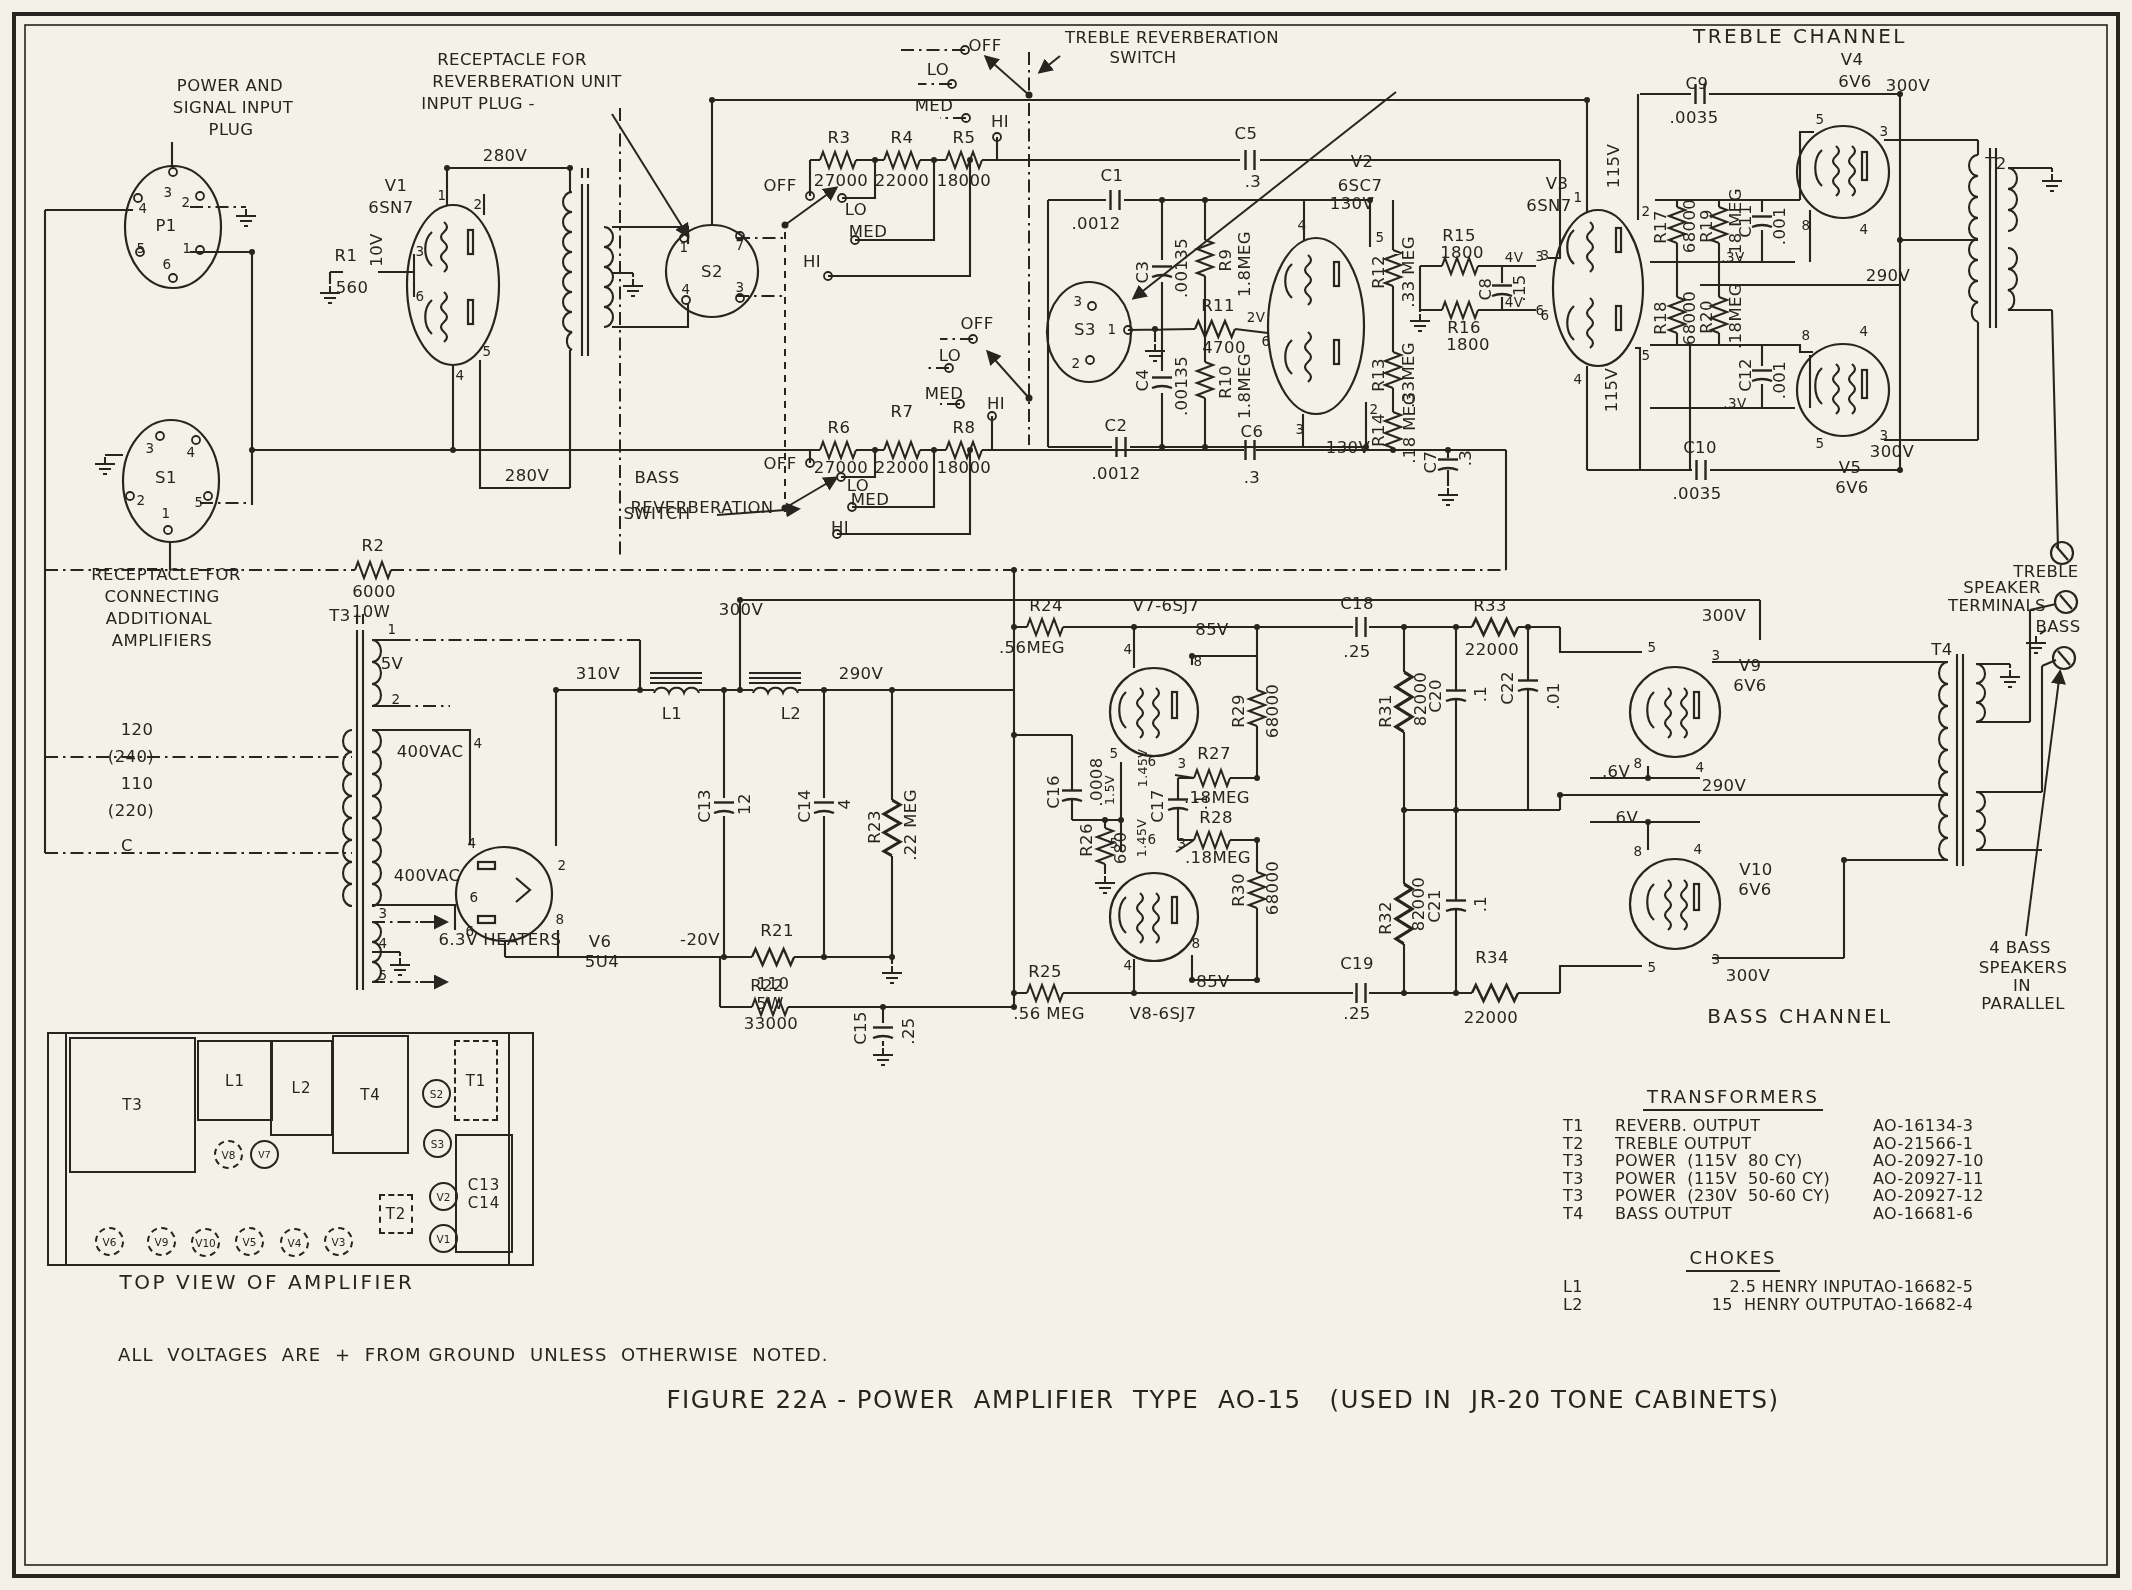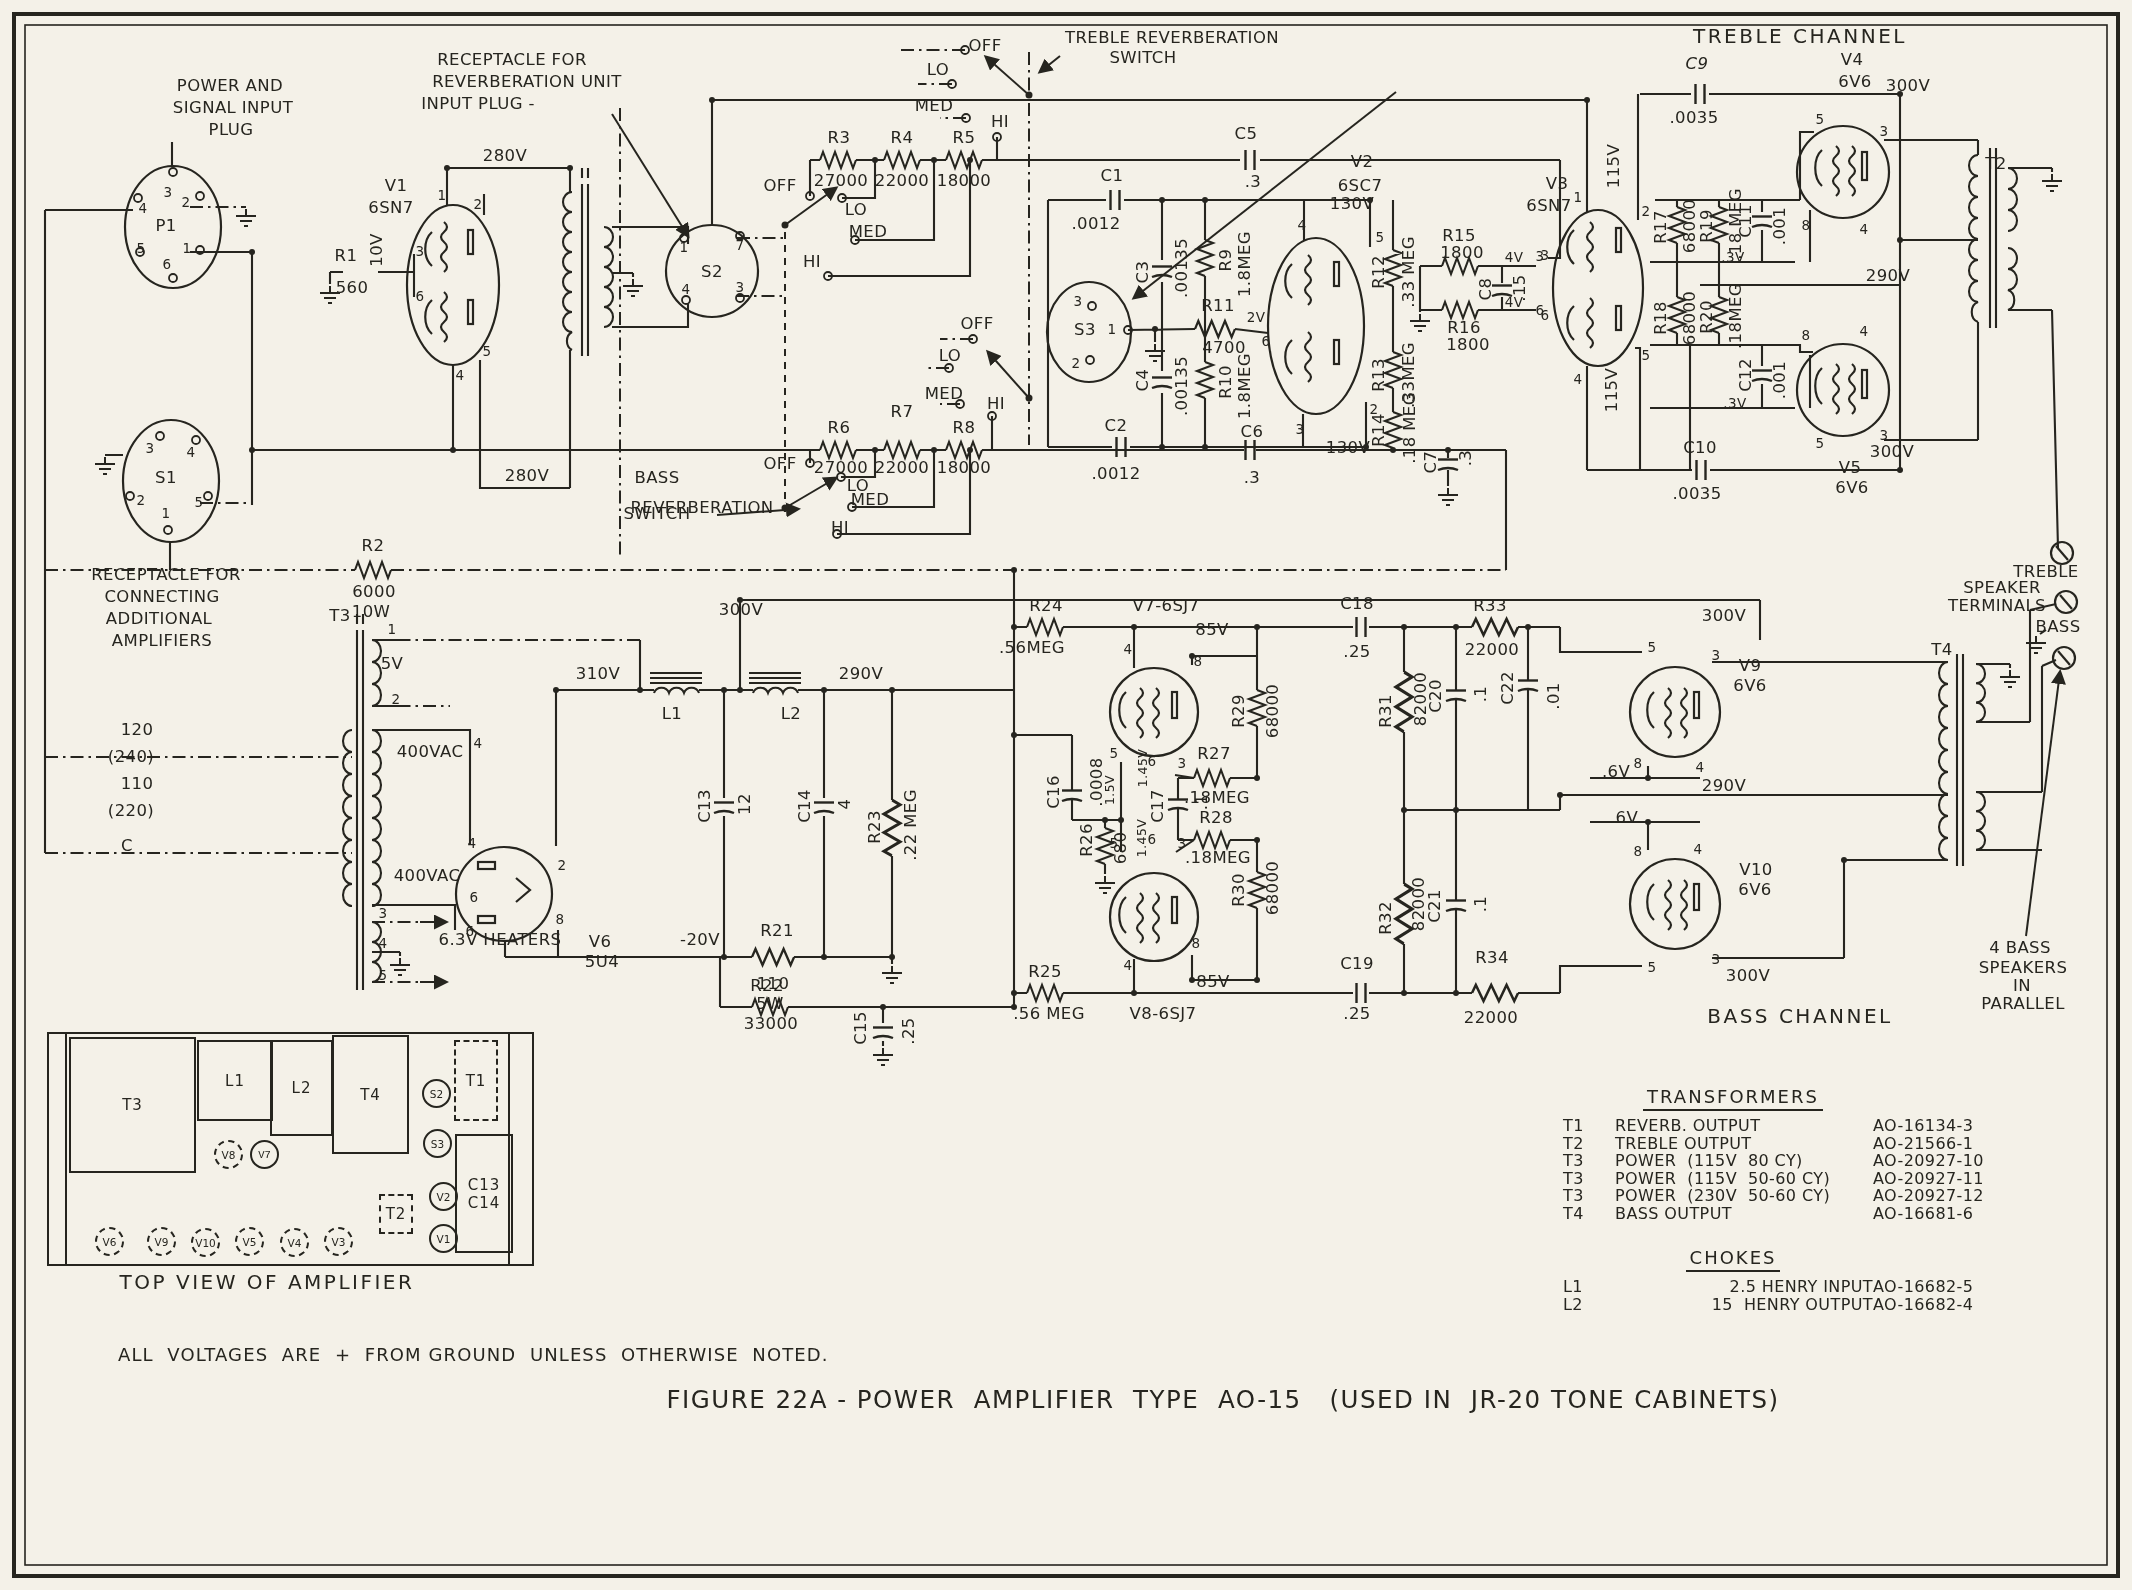--- a/index.html
+++ b/index.html
@@ -611,21 +611,21 @@
       <span class="lbl" style="left: 1557px; top: 184px;">V3</span>
       <span class="lbl" style="left: 1549px; top: 206px;">6SN7</span>
       <span class="lbl s" style="left: 1578px; top: 198px;">1</span>
       <span class="lbl s" style="left: 1646px; top: 212px;">2</span>
       <span class="lbl s" style="left: 1545px; top: 256px;">3</span>
       <span class="lbl s" style="left: 1545px; top: 316px;">6</span>
       <span class="lbl s" style="left: 1578px; top: 380px;">4</span>
       <span class="lbl s" style="left: 1646px; top: 356px;">5</span>
       <span class="lbl v" style="left: 1614px; top: 166px;">115V</span>
       <span class="lbl v" style="left: 1612px; top: 390px;">115V</span>
-      <span class="lbl" style="left: 1697px; top: 64px; font-style: italic;">C9</span>
+      <span class="lbl" style="left: 1697px; top: 84px;">C9</span>
       <span class="lbl" style="left: 1694px; top: 118px;">.0035</span>
       <span class="lbl" style="left: 1700px; top: 448px;">C10</span>
       <span class="lbl" style="left: 1697px; top: 494px;">.0035</span>
       <span class="lbl v" style="left: 1661px; top: 227px;">R17</span>
       <span class="lbl v" style="left: 1690px; top: 226px;">68000</span>
       <span class="lbl v" style="left: 1707px; top: 226px;">R19</span>
       <span class="lbl v" style="left: 1736px; top: 224px;">.18 MEG</span>
       <span class="lbl v" style="left: 1661px; top: 318px;">R18</span>
       <span class="lbl v" style="left: 1690px; top: 318px;">68000</span>
       <span class="lbl v" style="left: 1707px; top: 317px;">R20</span>

